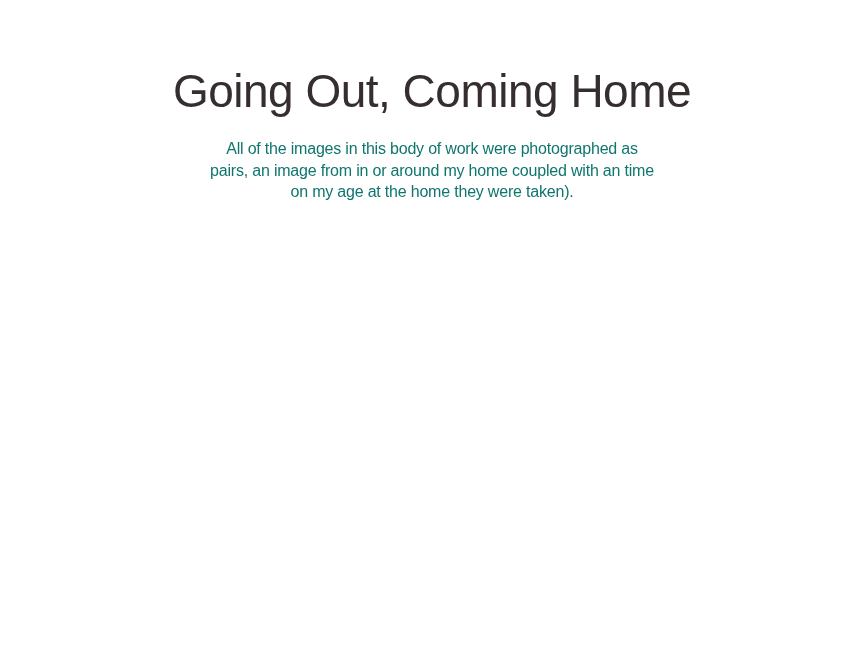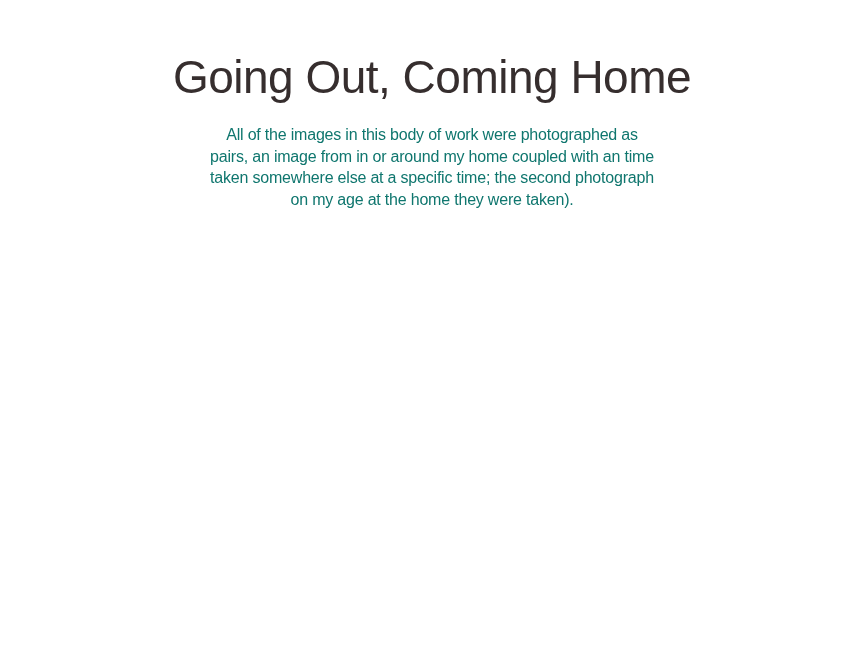--- a/index.html
+++ b/index.html
@@ -11,21 +11,21 @@
     position: relative;
     width: 864px;
     height: 648px;
     background: #ffffff;
     overflow: hidden;
     font-family: "Liberation Sans", sans-serif;
     margin: 0 auto;
   }
   .page-title {
     margin: 0;
-    padding-top: 54px;
+    padding-top: 68px;
     text-align: center;
     font-size: 46px;
     font-weight: 400;
     line-height: 1.0;
     letter-spacing: -0.5px;
     color: #362e2e;
     font-family: "Liberation Sans", sans-serif;
   }
   .statement {
     margin: 24px auto 0 auto;
@@ -43,16 +43,15 @@
 </style>
 </head>
 <body>
 
 <div class="page">
   <h1 class="page-title">Going Out, Coming Home</h1>
 
   <div class="statement">
     <div class="statement-line">All of the images in this body of work were photographed as</div>
     <div class="statement-line">pairs, an image from in or around my home coupled with an time</div>
-    <div class="statement-line">taken somewhere else at a specific time; the second photograph</div>
     <div class="statement-line">on my age at the home they were taken).</div>
   </div>
 </div>
 
 </body></html>

